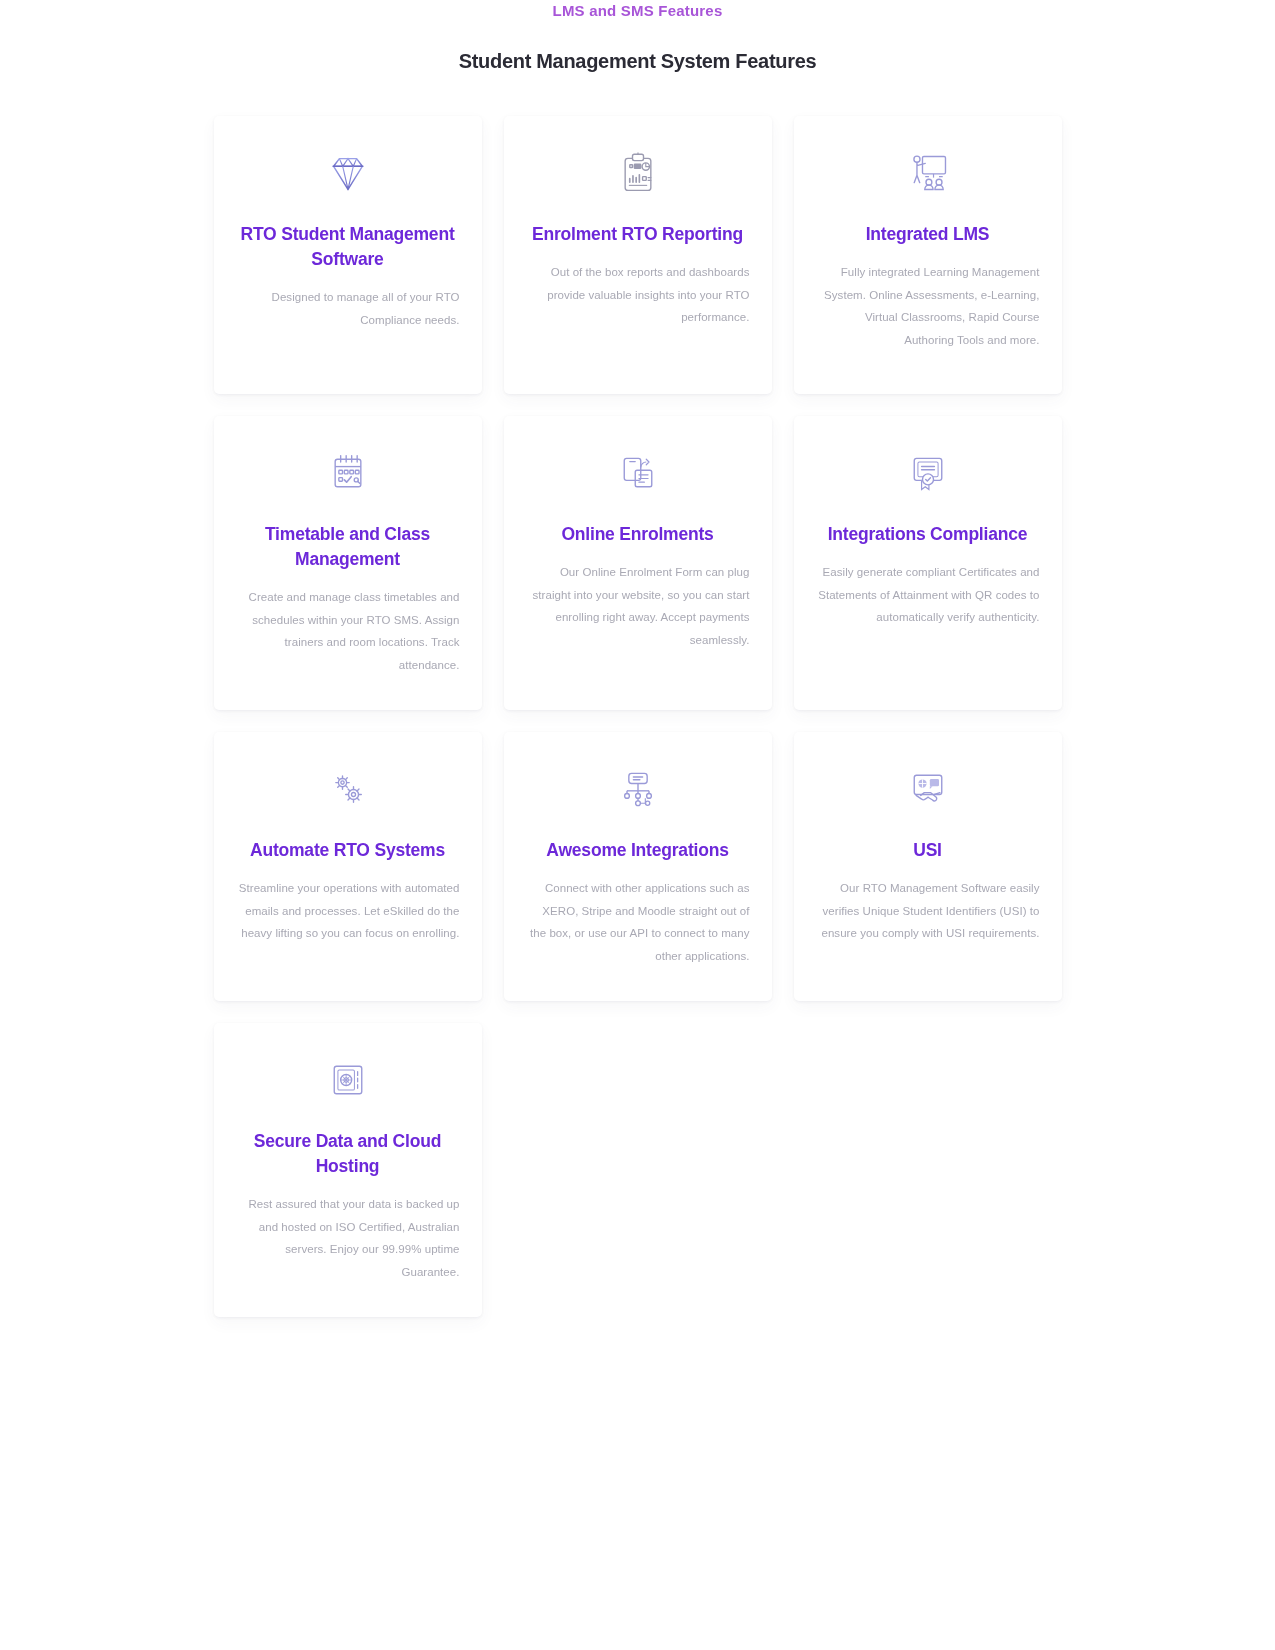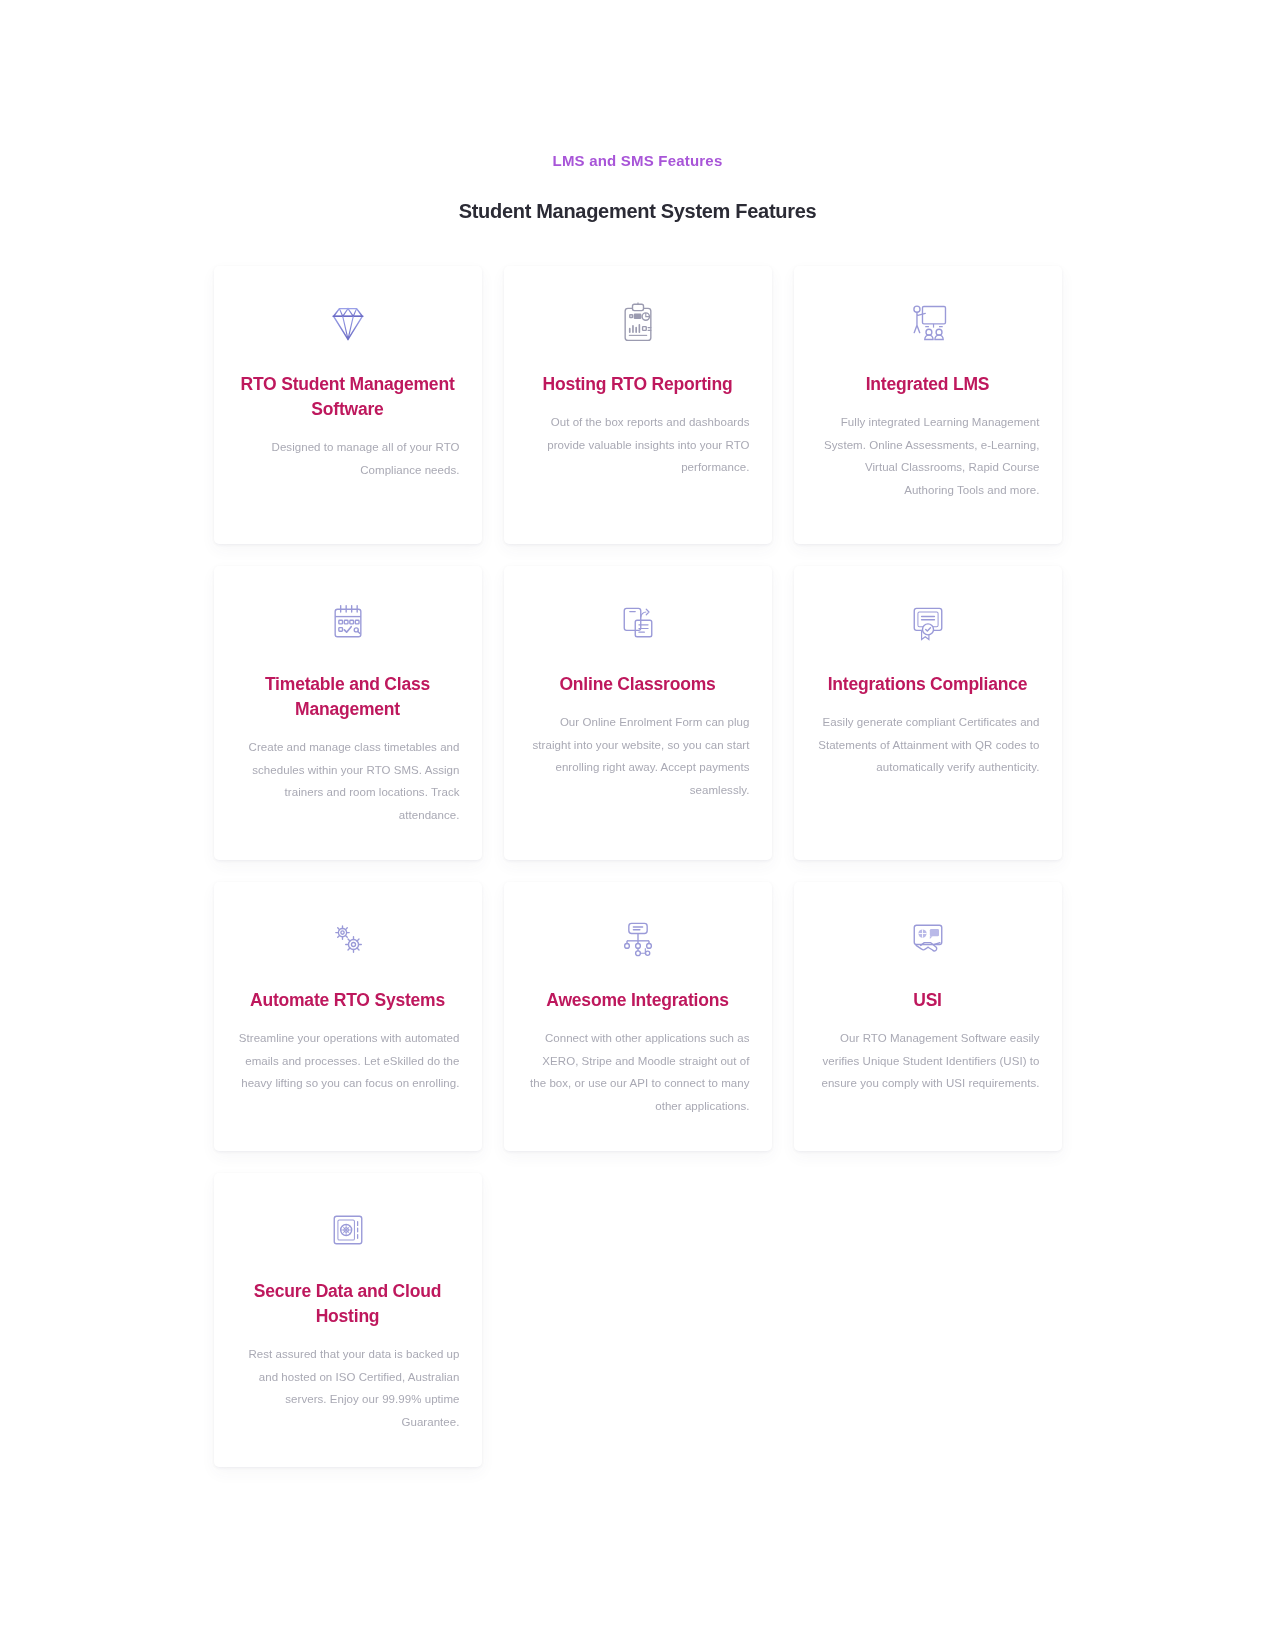--- a/index.html
+++ b/index.html
@@ -18,21 +18,20 @@
     height: 1650px;
     background: #ffffff;
     overflow: hidden;
   }
 
   .section {
     position: absolute;
     left: 0;
     top: 0;
     width: 1275px;
-    padding-top: 150px;
   }
 
   .eyebrow {
     text-align: center;
     font-size: 15px;
     font-weight: 700;
     letter-spacing: 0.2px;
     color: #a855d8;
     line-height: 22px;
   }
@@ -78,21 +77,21 @@
     align-items: center;
     justify-content: center;
     margin-bottom: 22px;
   }
 
   .card-icon svg { display: block; }
 
   .card-title {
     font-size: 17.5px;
     font-weight: 700;
-    color: #be185d;
+    color: #6d28d9;
     line-height: 25px;
     text-align: center;
     letter-spacing: -0.2px;
     margin-bottom: 14px;
     max-width: 230px;
   }
 
   .card-desc {
     font-size: 11.5px;
     font-weight: 400;
@@ -143,21 +142,21 @@
             <rect x="15" y="16" width="3" height="3" rx="0.6"></rect>
             <rect x="20" y="15.5" width="7" height="4.5" rx="0.8" fill="#9b9bb0"></rect>
             <circle cx="32.5" cy="18" r="4"></circle>
             <path d="M32.5 14 v4 h4" stroke-width="1.2"></path>
             <path d="M15 35 v-4 M18.5 35 v-7 M22 35 v-5 M25.5 35 v-8" stroke-width="1.8" stroke-linecap="round"></path>
             <rect x="29" y="29" width="4" height="4" rx="0.6"></rect>
             <path d="M35 30 h3 M35 33 h3" stroke-width="1.4" stroke-linecap="round"></path>
             <path d="M14 38.5 h20" stroke-width="1.2"></path>
           </svg>
         </div>
-        <div class="card-title">Hosting RTO Reporting</div>
+        <div class="card-title">Enrolment RTO Reporting</div>
         <div class="card-desc">Out of the box reports and dashboards provide valuable insights into your RTO performance.</div>
       </div>
 
 
       <div class="card tall">
         <div class="card-icon">
           <svg width="48" height="46" viewBox="0 0 52 50" fill="none" stroke="#9a9ad8" stroke-width="1.5">
             <rect x="20" y="7" width="25" height="19" rx="1.5"></rect>
             <path d="M23 29 h4 M38 29 h4" stroke-width="1.3"></path>
             <path d="M32 26 v4" stroke-width="1.3"></path>
@@ -197,21 +196,21 @@
         <div class="card-icon">
           <svg width="44" height="44" viewBox="0 0 48 48" fill="none" stroke="#9a9ad8" stroke-width="1.5">
             <rect x="9" y="8" width="18" height="24" rx="2.5"></rect>
             <path d="M15 11.5 h6" stroke-width="1.3" stroke-linecap="round"></path>
             <rect x="21" y="21" width="18" height="18" rx="2"></rect>
             <path d="M25 26 h10 M25 30 h10 M25 34 h6" stroke-width="1.2" stroke-linecap="round"></path>
             <path d="M27 18 a6 6 0 0 1 6 -6" stroke-width="1.3"></path>
             <path d="M33 9 l3 3 l-3 3" stroke-width="1.3" stroke-linecap="round" stroke-linejoin="round"></path>
           </svg>
         </div>
-        <div class="card-title">Online Classrooms</div>
+        <div class="card-title">Online Enrolments</div>
         <div class="card-desc">Our Online Enrolment Form can plug straight into your website, so you can start enrolling right away. Accept payments seamlessly.</div>
       </div>
 
       <div class="card">
         <div class="card-icon">
           <svg width="46" height="44" viewBox="0 0 50 48" fill="none" stroke="#9a9ad8" stroke-width="1.5">
             <rect x="10" y="8" width="30" height="24" rx="2.5"></rect>
             <rect x="14" y="12" width="22" height="16" rx="1.5" stroke-width="1.1"></rect>
             <path d="M18 17 h14 M18 20.5 h14" stroke-width="1.6" stroke-linecap="round"></path>
             <path d="M18 32 v10 l4 -3 l4 3 v-10" stroke-width="1.3" fill="#fff"></path>

